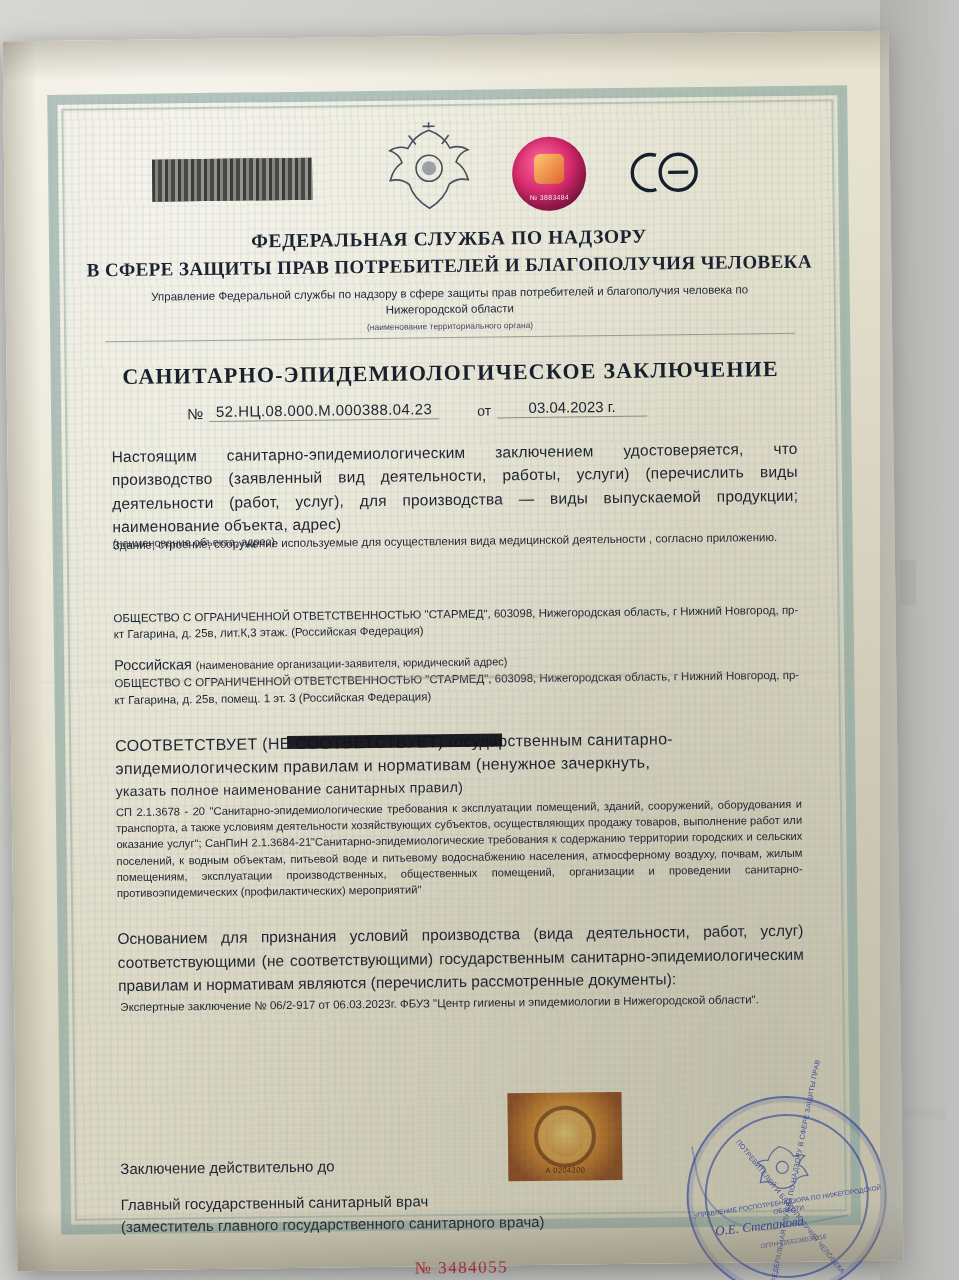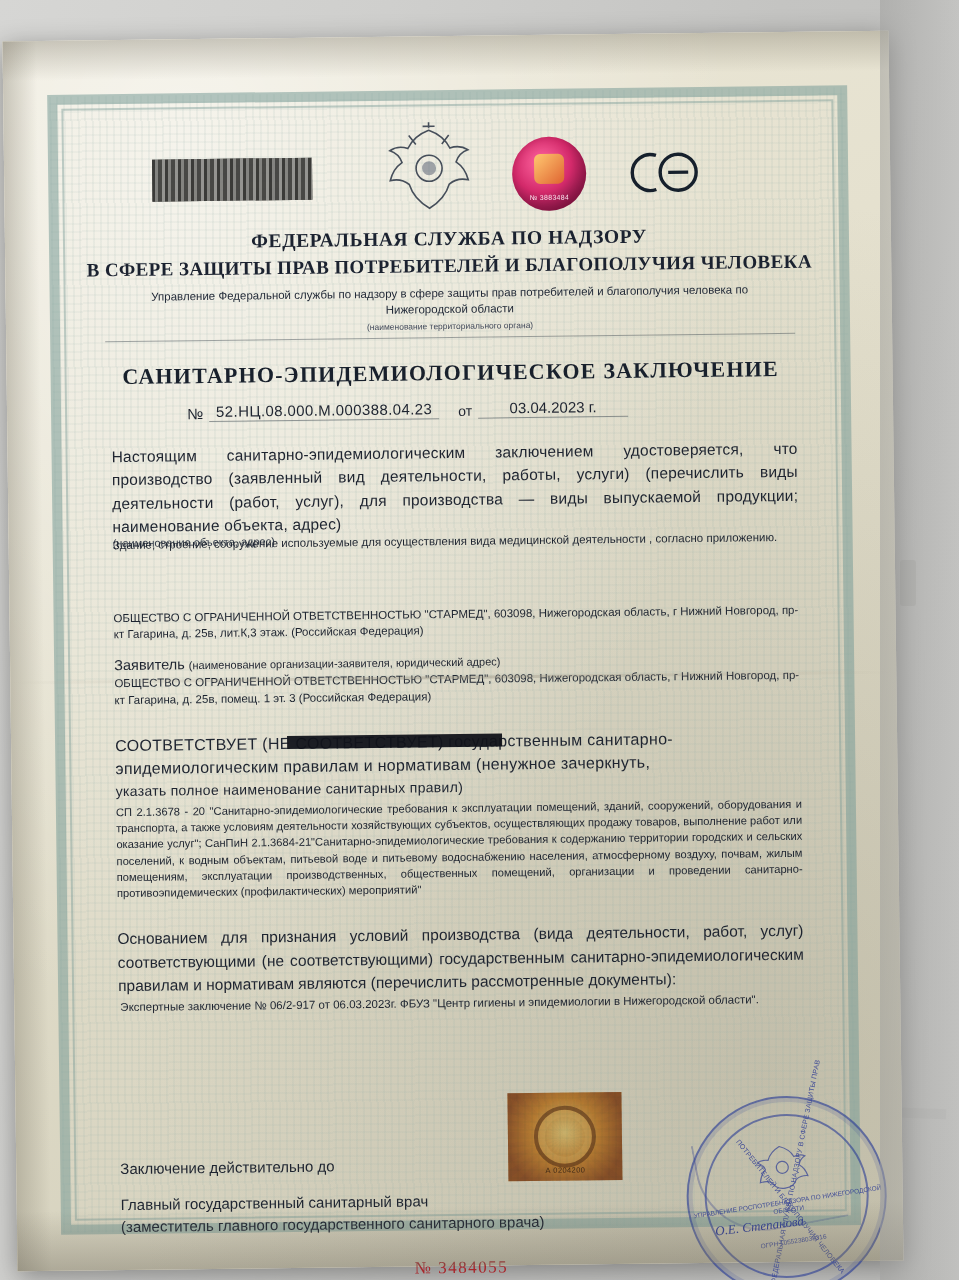--- a/index.html
+++ b/index.html
@@ -124,21 +124,21 @@
 
   .numrow{
     margin:14px 0 0 0;display:flex;align-items:flex-end;gap:6px;font-size:15px;
     padding-left:110px;
   }
   .numrow .lbl{font-size:15px;}
   .numrow .val{
     min-width:230px;text-align:center;font-size:15px;letter-spacing:.4px;
     border-bottom:1px solid rgba(60,70,80,.5);padding-bottom:1px;
   }
-  .numrow .ot{margin-left:13px;font-size:14px;}
+  .numrow .ot{margin-left:32px;font-size:14px;}
   .numrow .dateval{
     min-width:150px;text-align:center;font-size:15px;
     border-bottom:1px solid rgba(60,70,80,.5);padding-bottom:1px;
   }
 
   .para{
     margin:22px 0 0 0;font-size:15.5px;line-height:1.5;text-align:justify;
     letter-spacing:.2px;padding:0 28px 0 34px;
   }
   .hint{
@@ -308,21 +308,21 @@
         <span class="dateval">03.04.2023 г.</span>
       </div>
 
       <p class="para">Настоящим санитарно-эпидемиологическим заключением удостоверяется, что производство (заявленный вид деятельности, работы, услуги) (перечислить виды деятельности (работ, услуг), для производства — виды выпускаемой продукции; наименование объекта, адрес)</p>
       <div class="hint">(наименование объекта, адрес)</div>
       <div class="filled overlap">Здание, строение, сооружение используемые для осуществления вида медицинской деятельности , согласно приложению.</div>
 
       <div class="filled" style="margin-top:56px;">ОБЩЕСТВО С ОГРАНИЧЕННОЙ ОТВЕТСТВЕННОСТЬЮ "СТАРМЕД", 603098, Нижегородская область, г Нижний Новгород, пр-кт Гагарина, д. 25в, лит.К,3 этаж. (Российская Федерация)</div>
 
       <div class="applicant-label">
-        <span>Заявитель</span>
+        <span>Российская</span>
         <small>(наименование организации-заявителя, юридический адрес)</small>
       </div>
       <div class="filled">ОБЩЕСТВО С ОГРАНИЧЕННОЙ ОТВЕТСТВЕННОСТЬЮ "СТАРМЕД", 603098, Нижегородская область, г Нижний Новгород, пр-кт Гагарина, д. 25в, помещ. 1 эт. 3 (Российская Федерация)</div>
 
       <div class="sootv">
         <div class="strike"></div>
         <div>СООТВЕТСТВУЕТ (НЕ СООТВЕТСТВУЕТ) государственным санитарно-</div>
         <div>эпидемиологическим правилам и нормативам (ненужное зачеркнуть,</div>
         <div style="font-size:14px;">указать полное наименование санитарных правил)</div>
       </div>

